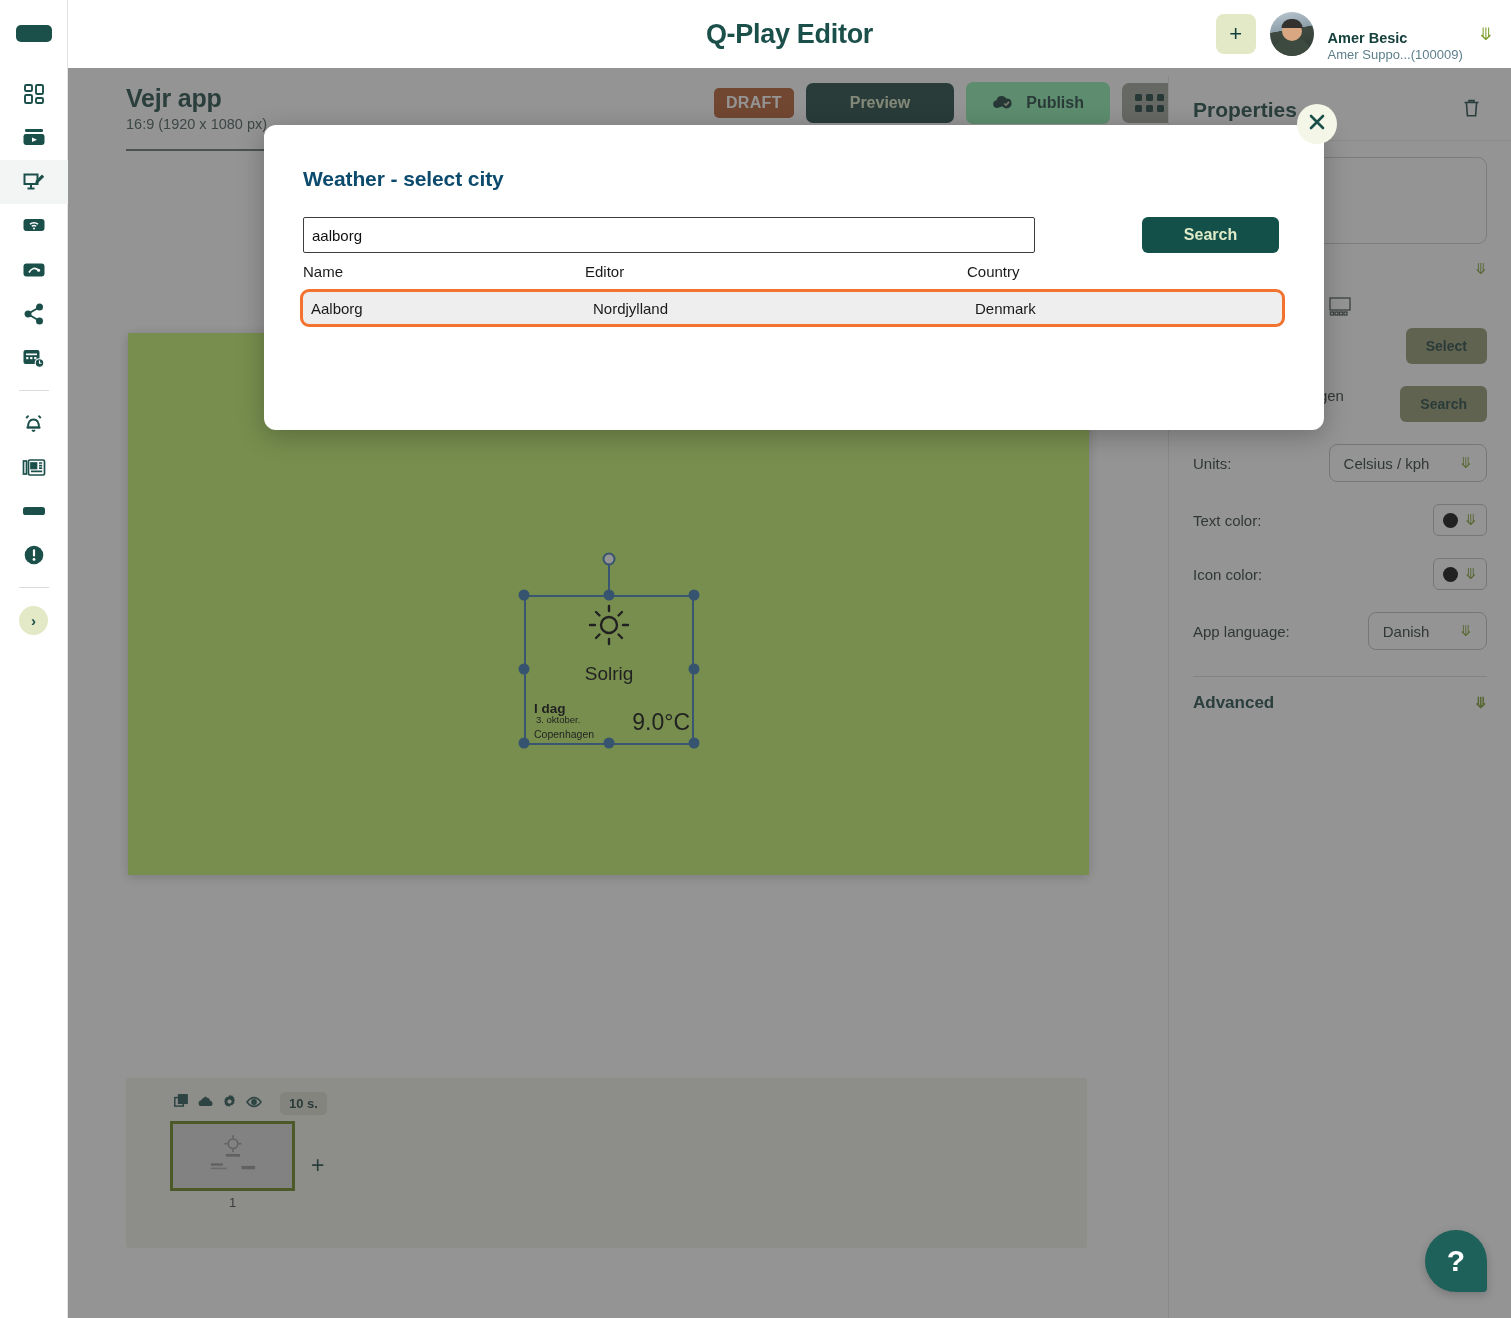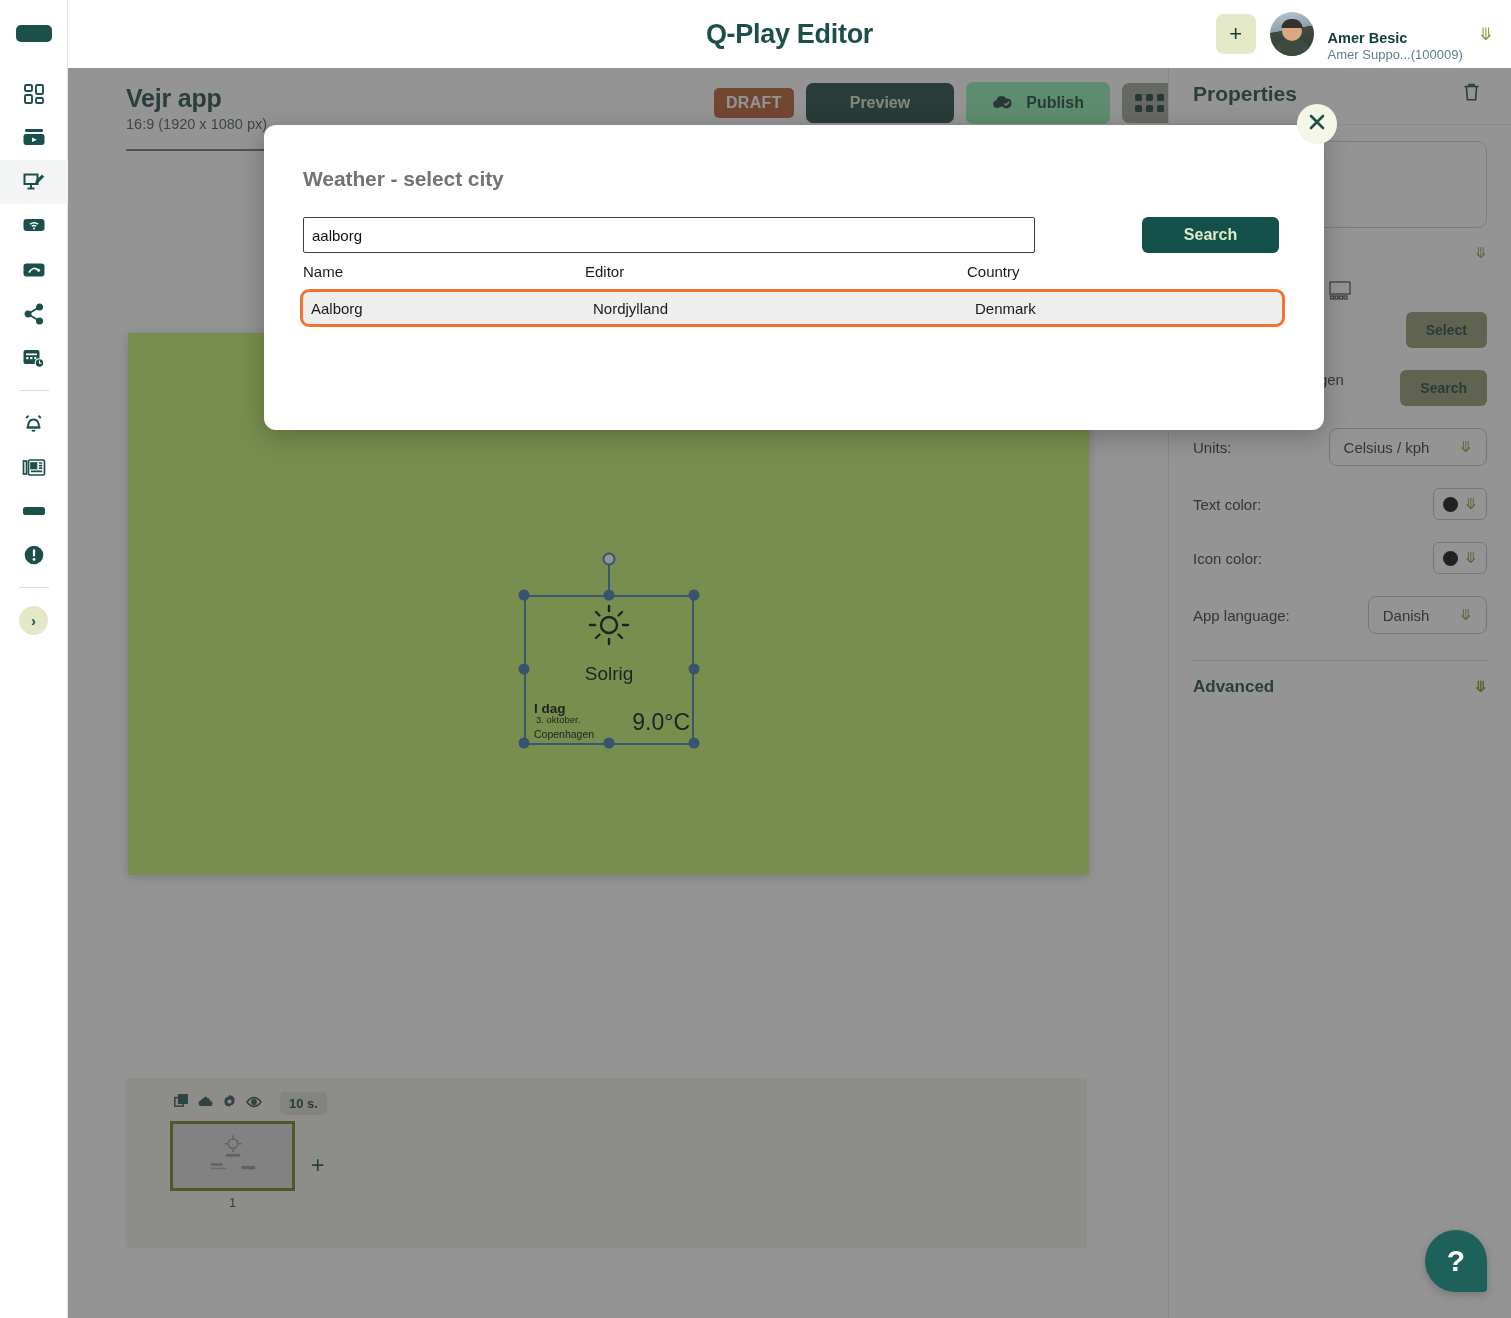--- a/index.html
+++ b/index.html
@@ -158,21 +158,21 @@
   .slide-thumb {
     width: 125px; height: 70px; background: #d8d8d8; border: 3px solid #5f7d12;
     position: relative;
   }
   .thumb-mini { position:absolute; left:50%; top:50%; transform:translate(-50%,-50%) scale(.17); transform-origin:center; opacity:.55; }
   .slide-num { text-align: center; font-size: 13px; color: #35403e; margin-top: 4px; width:125px; }
   .add-slide { font-size: 23px; color: #15403c; cursor: pointer; line-height: 1; }
 
   
   .props {
-    position: absolute; right: 0; top: 60px; width: 343px; bottom: 0;
+    position: absolute; right: 0; top: 76px; width: 343px; bottom: 0;
     background: #ffffff; border-left: 1px solid #e3e5e4;
     z-index: 4;
   }
   .props-head {
     display: flex; align-items: center; justify-content: space-between;
     padding: 22px 30px 18px 24px; border-bottom: 1px solid #e8eae9;
   }
   .props-title { font-size: 21px; font-weight: bold; color: #14403c; }
   .props-body { padding: 16px 24px 0 24px; }
   .info-box {
@@ -214,21 +214,21 @@
     background: rgba(60,60,60,.55); z-index: 20;
   }
 
   
   .modal {
     position: absolute; left: 264px; top: 125px; width: 1060px; height: 305px;
     background: #ffffff; border-radius: 12px; z-index: 30;
     box-shadow: 0 6px 26px rgba(0,0,0,.25);
   }
   .modal-title {
-    font-size: 21px; font-weight: bold; color: #737373;
+    font-size: 21px; font-weight: bold; color: #0c4a6e;
     padding: 42px 0 0 39px; letter-spacing: -0.1px;
   }
   .modal-search-row { display: flex; align-items: center; gap: 0; padding: 26px 0 0 39px; }
   .modal-input {
     width: 732px; height: 36px; border: 1px solid #3a3f3e; border-radius: 2px;
     font-size: 15px; color: #111; padding: 0 8px; outline: none;
     font-family: "Liberation Sans", sans-serif; background:#fff;
   }
   .btn-search-modal {
     margin-left: 107px;

